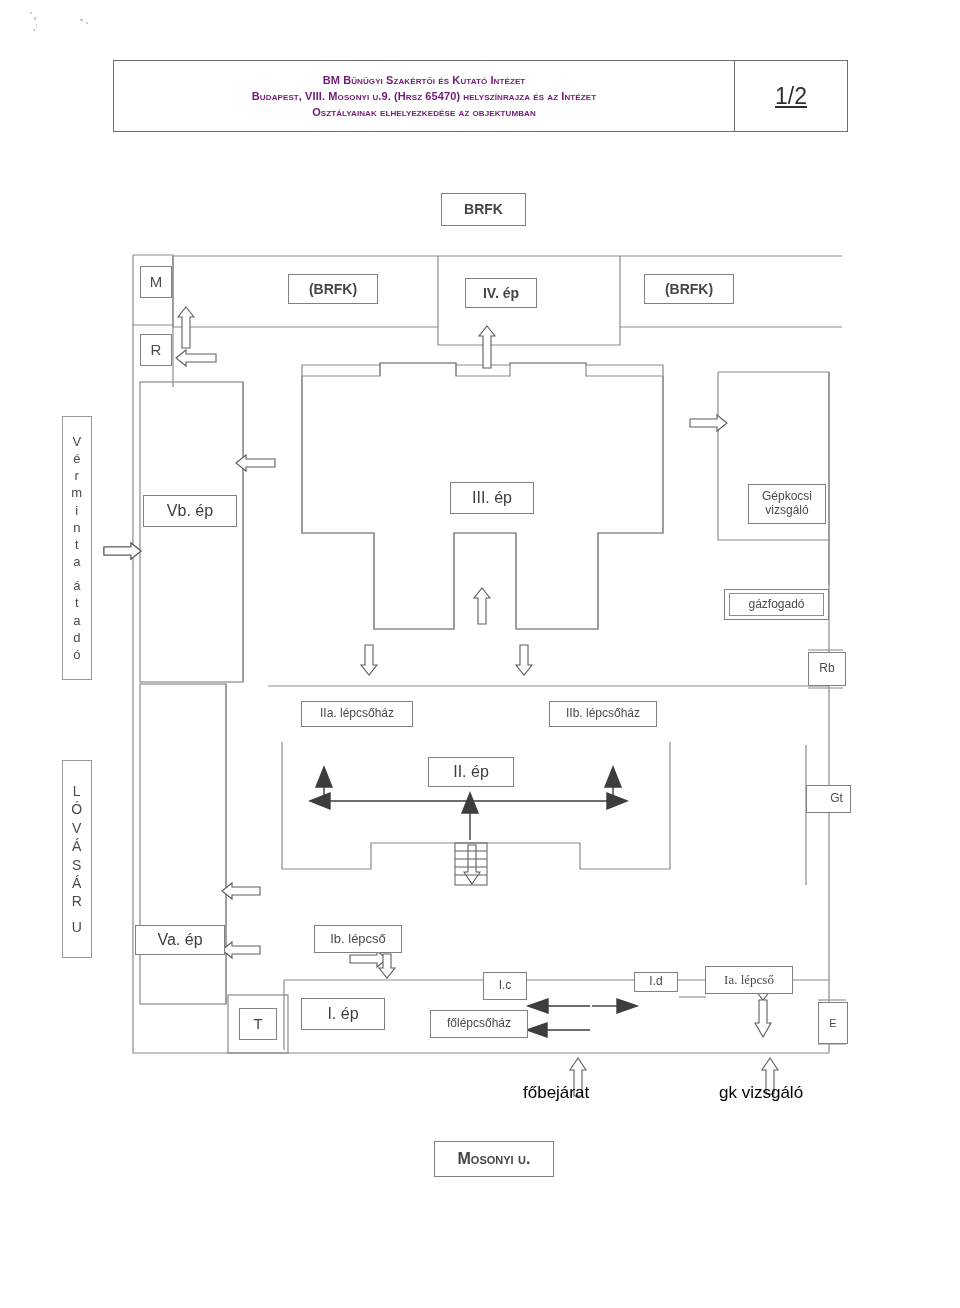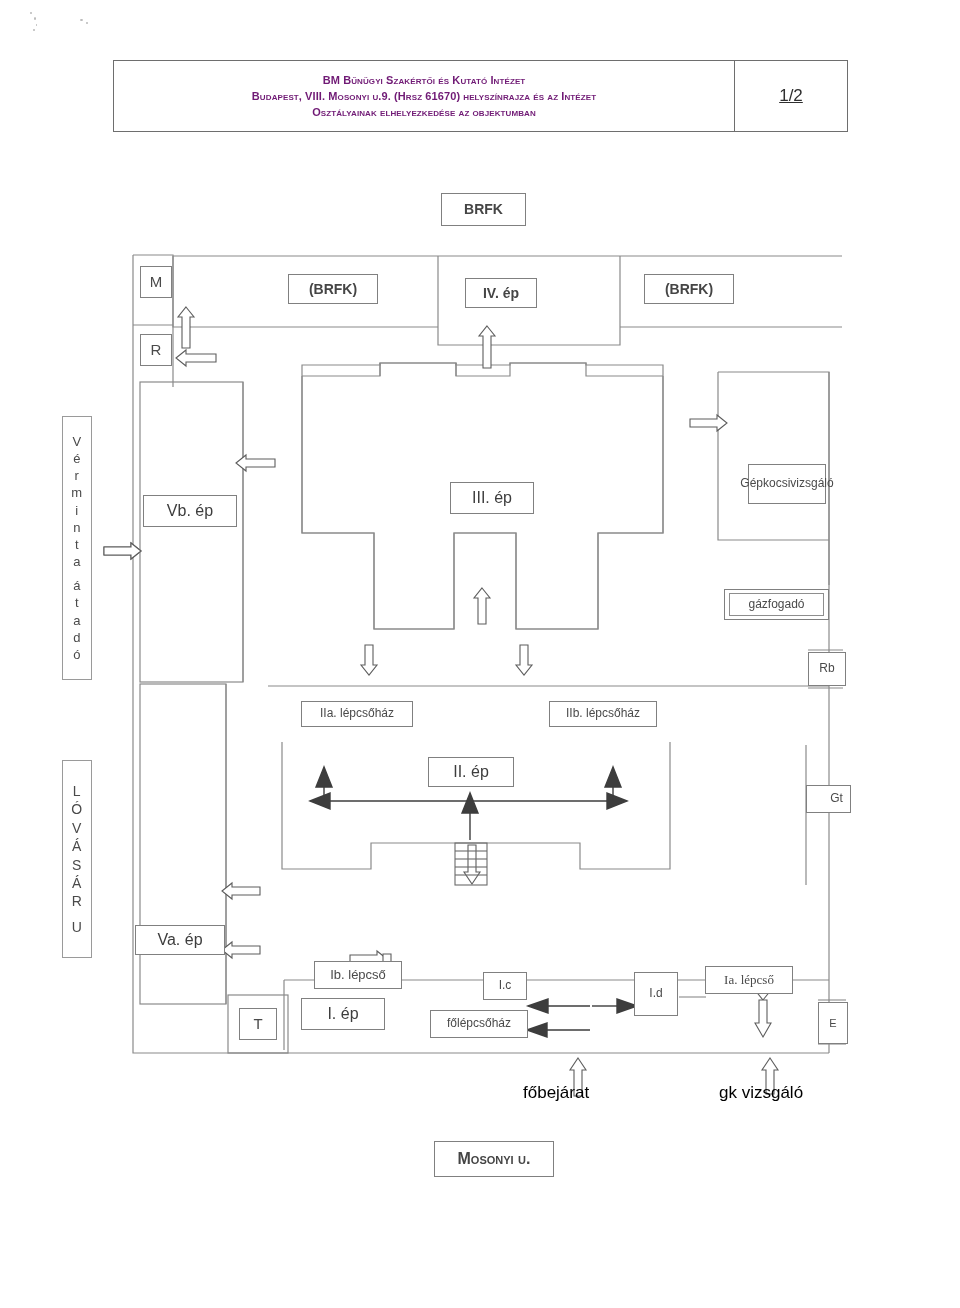--- a/index.html
+++ b/index.html
@@ -42,21 +42,21 @@
     align-items: center;
     justify-content: center;
     padding: 2px 6px;
     box-sizing: border-box;
   }
   #title-page-cell {
     width: 112px;
     display: flex;
     align-items: center;
     justify-content: center;
-    font-size: 17px;
+    font-size: 23px;
     color: #2f2f2f;
     text-decoration: underline;
   }
   .title-line {
     font-size: 11px;
     letter-spacing: .1px;
     color: #701a75;
     font-weight: bold;
     white-space: nowrap;
     line-height: 1.48;
@@ -140,21 +140,21 @@
 <div class="speck" style="left:30px;top:12px;width:2px;height:2px;"></div>
 <div class="speck" style="left:34px;top:17px;width:2px;height:3px;"></div>
 <div class="speck" style="left:33px;top:29px;width:2px;height:2px;"></div>
 <div class="speck" style="left:80px;top:19px;width:3px;height:2px;"></div>
 <div class="speck" style="left:86px;top:22px;width:2px;height:2px;"></div>
 <div class="speck" style="left:36px;top:24px;width:1px;height:2px;"></div>
 
 <div id="title-block">
   <div id="title-text-cell">
     <div class="title-line sc">BM Bűnügyi Szakértői és Kutató Intézet</div>
-    <div class="title-line sc">Budapest, VIII. Mosonyi u.9. (Hrsz 61670) helyszínrajza és az Intézet</div>
+    <div class="title-line sc">Budapest, VIII. Mosonyi u.9. (Hrsz 65470) helyszínrajza és az Intézet</div>
     <div class="title-line sc">Osztályainak elhelyezkedése az objektumban</div>
   </div>
   <div id="title-page-cell">1/2</div>
 </div>
 
 <div class="lbl mid" style="left:441px;top:193px;width:85px;height:33px;">BRFK</div>
 
 <div class="vlabel" style="left:62px;top:416px;width:30px;height:264px;">
   <span>V</span>
   <span>é</span>
@@ -343,47 +343,47 @@
 <div class="lbl" style="left:140px;top:266px;width:32px;height:32px;font-size:15px;">M</div>
 <div class="lbl" style="left:140px;top:334px;width:32px;height:32px;font-size:15px;">R</div>
 
 <div class="lbl mid" style="left:288px;top:274px;width:90px;height:30px;">(BRFK)</div>
 <div class="lbl mid" style="left:465px;top:278px;width:72px;height:30px;">IV. ép</div>
 <div class="lbl mid" style="left:644px;top:274px;width:90px;height:30px;">(BRFK)</div>
 
 <div class="lbl big" style="left:143px;top:495px;width:94px;height:32px;">Vb. ép</div>
 <div class="lbl big" style="left:434px;top:482px;width:84px;height:32px;margin-left:16px;">III. ép</div>
 
-<div class="lbl" style="left:748px;top:464px;width:78px;height:40px;flex-direction:row;">
+<div class="lbl" style="left:748px;top:484px;width:78px;height:40px;flex-direction:column;">
   <span>Gépkocsi</span>
   <span>vizsgáló</span>
 </div>
 
 <div class="lbl" style="left:724px;top:589px;width:105px;height:31px;"></div>
 <div class="lbl" style="left:729px;top:593px;width:95px;height:23px;border-color:#8e8e8e;">gázfogadó</div>
 
 <div class="lbl" style="left:808px;top:652px;width:38px;height:34px;">Rb</div>
 
 <div class="lbl" style="left:301px;top:701px;width:112px;height:26px;">IIa. lépcsőház</div>
 <div class="lbl" style="left:541px;top:701px;width:108px;height:26px;margin-left:8px;">IIb. lépcsőház</div>
 
 <div class="lbl big" style="left:428px;top:757px;width:86px;height:30px;">II. ép</div>
 
 <div class="lbl" style="left:806px;top:785px;width:45px;height:28px;padding-left:16px;">Gt</div>
 
 <div class="lbl big" style="left:135px;top:925px;width:90px;height:30px;">Va. ép</div>
 
-<div class="lbl" style="left:314px;top:925px;width:88px;height:28px;font-size:13px;margin-top:36px;">Ib. lépcső</div>
+<div class="lbl" style="left:314px;top:925px;width:88px;height:28px;font-size:13px;">Ib. lépcső</div>
 
 <div class="lbl" style="left:239px;top:1008px;width:38px;height:32px;font-size:15px;">T</div>
 
 <div class="lbl big" style="left:301px;top:998px;width:84px;height:32px;">I. ép</div>
 
 <div class="lbl" style="left:483px;top:972px;width:44px;height:28px;">I.c</div>
-<div class="lbl" style="left:634px;top:972px;width:44px;height:44px;">I.d</div>
+<div class="lbl" style="left:634px;top:972px;width:44px;height:20px;">I.d</div>
 <div class="lbl" style="left:705px;top:966px;width:88px;height:28px;font-size:13px;font-family:Liberation Serif, serif;">Ia. lépcső</div>
 <div class="lbl" style="left:430px;top:1010px;width:98px;height:28px;">főlépcsőház</div>
 
 <div class="lbl" style="left:818px;top:1002px;width:30px;height:42px;font-size:11px;">E</div>
 
 <div class="plaintext" style="left:523px;top:1083px;">főbejárat</div>
 <div class="plaintext" style="left:719px;top:1083px;">gk vizsgáló</div>
 
 <div class="lbl mid sc" style="left:434px;top:1141px;width:120px;height:36px;font-size:16px;">Mosonyi u.</div>
 

